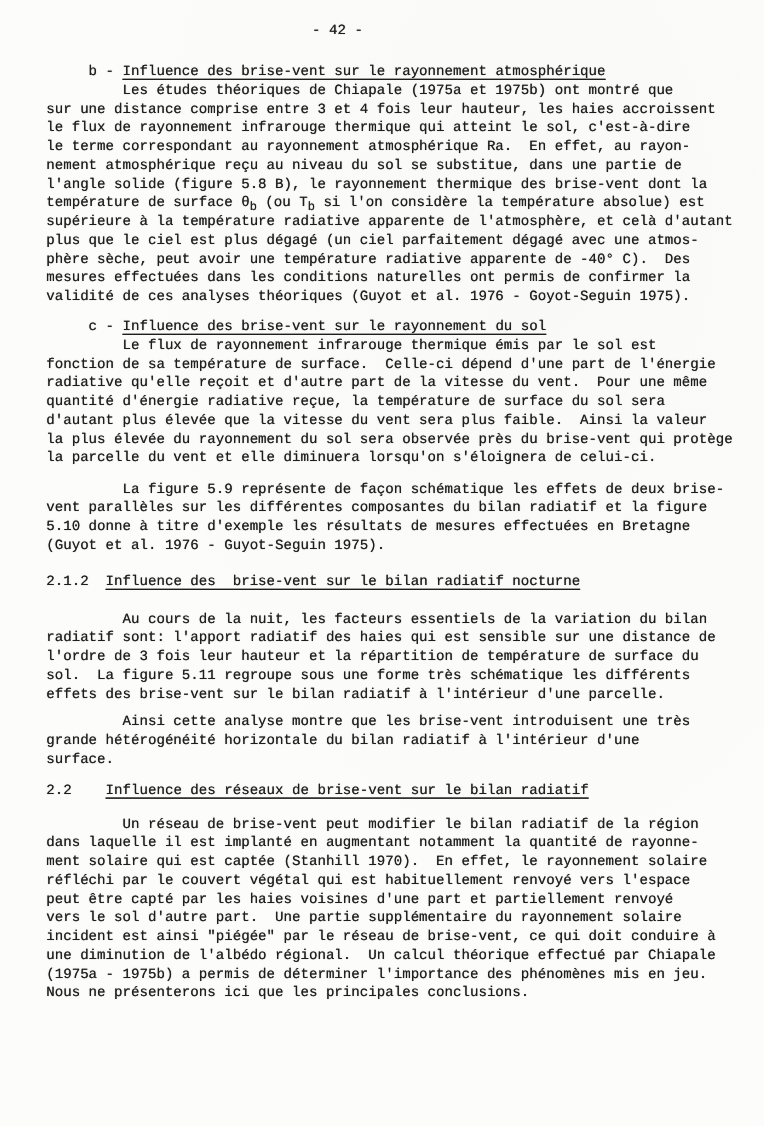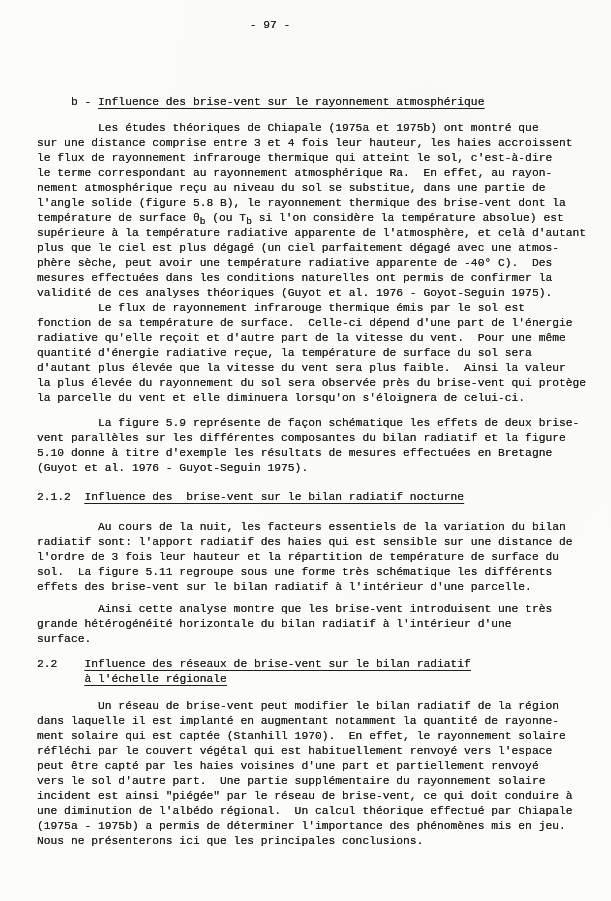--- a/index.html
+++ b/index.html
@@ -19,21 +19,21 @@
   }
   .pagenum{
     position:absolute;top:18px;left:0;width:540px;
     text-align:center;
     font-size:11.3px;line-height:15px;
     white-space:pre;
     text-shadow:0 0 .6px rgba(20,20,20,.8);
   }
   .content{
     position:absolute;top:0;left:37px;width:560px;
-    padding-top:95px;
+    padding-top:51px;
     font-size:11.3px;line-height:15px;
   }
   .line,.para{
     white-space:pre;
     text-shadow:0 0 .6px rgba(20,20,20,.8);
   }
   .u{
     text-decoration:underline;
     text-underline-offset:3px;
     text-decoration-thickness:1px;
@@ -42,39 +42,40 @@
     font-size:.85em;
     vertical-align:-0.3em;
     line-height:0;
   }
 </style>
 </head>
 <body>
 
 <div class="page">
 
-  <div class="pagenum">- 97 -</div>
+  <div class="pagenum">- 42 -</div>
 
   <div class="content">
 
     <div class="line"><span>     b - </span><span class="u">Influence des brise-vent sur le rayonnement atmosphérique</span></div>
 
-    <div class="para" style="margin-top:11px">         Les études théoriques de Chiapale (1975a et 1975b) ont montré que
+    <div class="para" style="">         Les études théoriques de Chiapale (1975a et 1975b) ont montré que
 sur une distance comprise entre 3 et 4 fois leur hauteur, les haies accroissent
 le flux de rayonnement infrarouge thermique qui atteint le sol, c'est-à-dire
 le terme correspondant au rayonnement atmosphérique Ra.  En effet, au rayon-
 nement atmosphérique reçu au niveau du sol se substitue, dans une partie de
 l'angle solide (figure 5.8 B), le rayonnement thermique des brise-vent dont la
 température de surface θ<sub>b</sub> (ou T<sub>b</sub> si l'on considère la température absolue) est
 supérieure à la température radiative apparente de l'atmosphère, et celà d'autant
 plus que le ciel est plus dégagé (un ciel parfaitement dégagé avec une atmos-
 phère sèche, peut avoir une température radiative apparente de -40° C).  Des
 mesures effectuées dans les conditions naturelles ont permis de confirmer la
 validité de ces analyses théoriques (Guyot et al. 1976 - Goyot-Seguin 1975).</div>
 
+    <div class="line" style="margin-top:9px"><span>     c - </span><span class="u">Influence des brise-vent sur le rayonnement du sol</span></div>
 
     <div class="para" style="margin-top:0">         Le flux de rayonnement infrarouge thermique émis par le sol est
 fonction de sa température de surface.  Celle-ci dépend d'une part de l'énergie
 radiative qu'elle reçoit et d'autre part de la vitesse du vent.  Pour une même
 quantité d'énergie radiative reçue, la température de surface du sol sera
 d'autant plus élevée que la vitesse du vent sera plus faible.  Ainsi la valeur
 la plus élevée du rayonnement du sol sera observée près du brise-vent qui protège
 la parcelle du vent et elle diminuera lorsqu'on s'éloignera de celui-ci.</div>
 
     <div class="para" style="margin-top:10px">         La figure 5.9 représente de façon schématique les effets de deux brise-
@@ -89,21 +90,20 @@
 l'ordre de 3 fois leur hauteur et la répartition de température de surface du
 sol.  La figure 5.11 regroupe sous une forme très schématique les différents
 effets des brise-vent sur le bilan radiatif à l'intérieur d'une parcelle.</div>
 
     <div class="para" style="margin-top:7px">         Ainsi cette analyse montre que les brise-vent introduisent une très
 grande hétérogénéité horizontale du bilan radiatif à l'intérieur d'une
 surface.</div>
 
     <div style="margin-top:10px">
       <div class="line"><span>2.2    </span><span class="u">Influence des réseaux de brise-vent sur le bilan radiatif</span></div>
-      <div class="line"><span>       </span><span class="u">à l'échelle régionale</span></div>
     </div>
 
     <div class="para" style="margin-top:12px">         Un réseau de brise-vent peut modifier le bilan radiatif de la région
 dans laquelle il est implanté en augmentant notamment la quantité de rayonne-
 ment solaire qui est captée (Stanhill 1970).  En effet, le rayonnement solaire
 réfléchi par le couvert végétal qui est habituellement renvoyé vers l'espace
 peut être capté par les haies voisines d'une part et partiellement renvoyé
 vers le sol d'autre part.  Une partie supplémentaire du rayonnement solaire
 incident est ainsi "piégée" par le réseau de brise-vent, ce qui doit conduire à
 une diminution de l'albédo régional.  Un calcul théorique effectué par Chiapale

